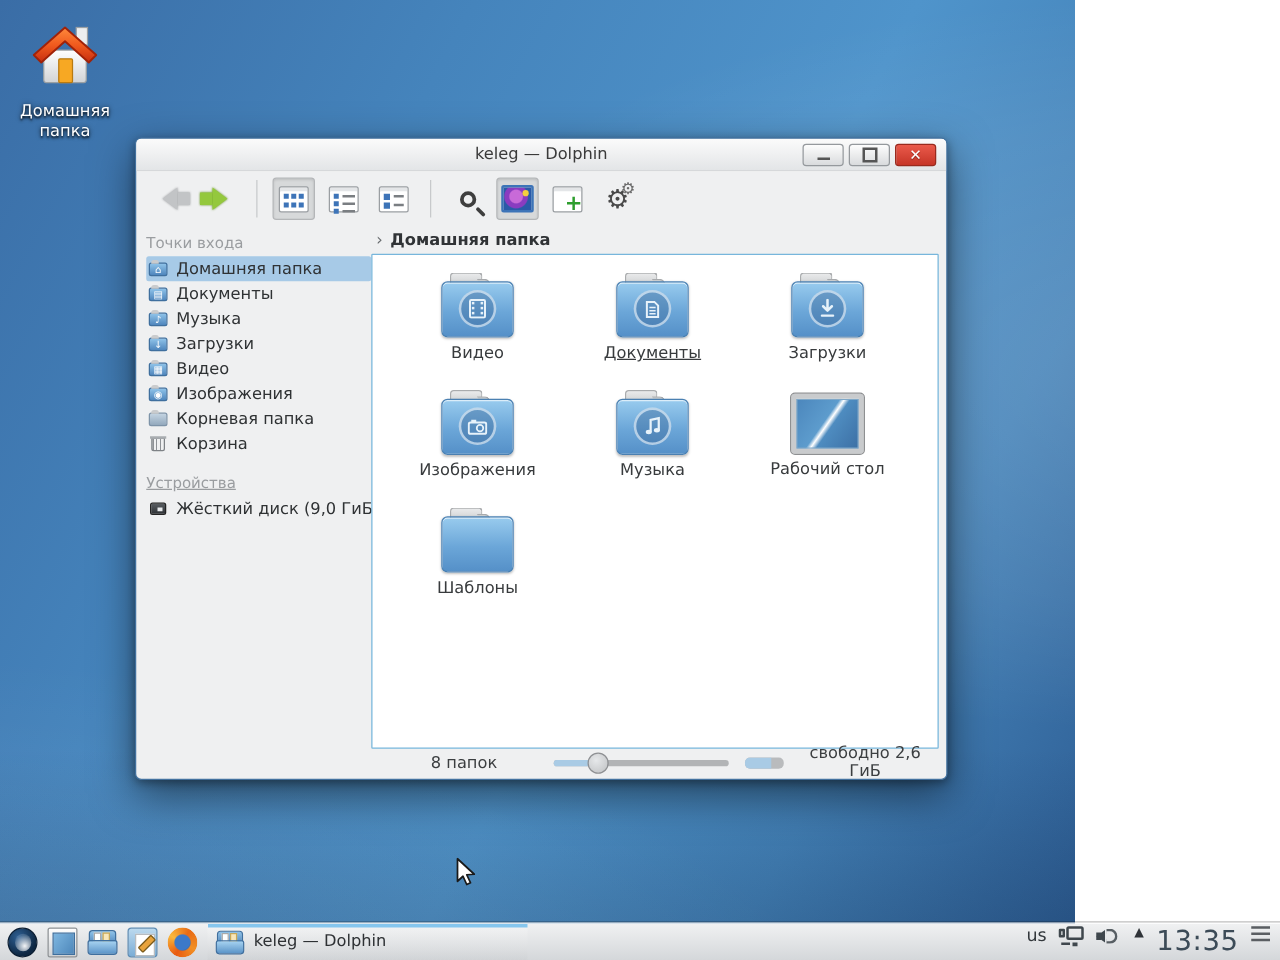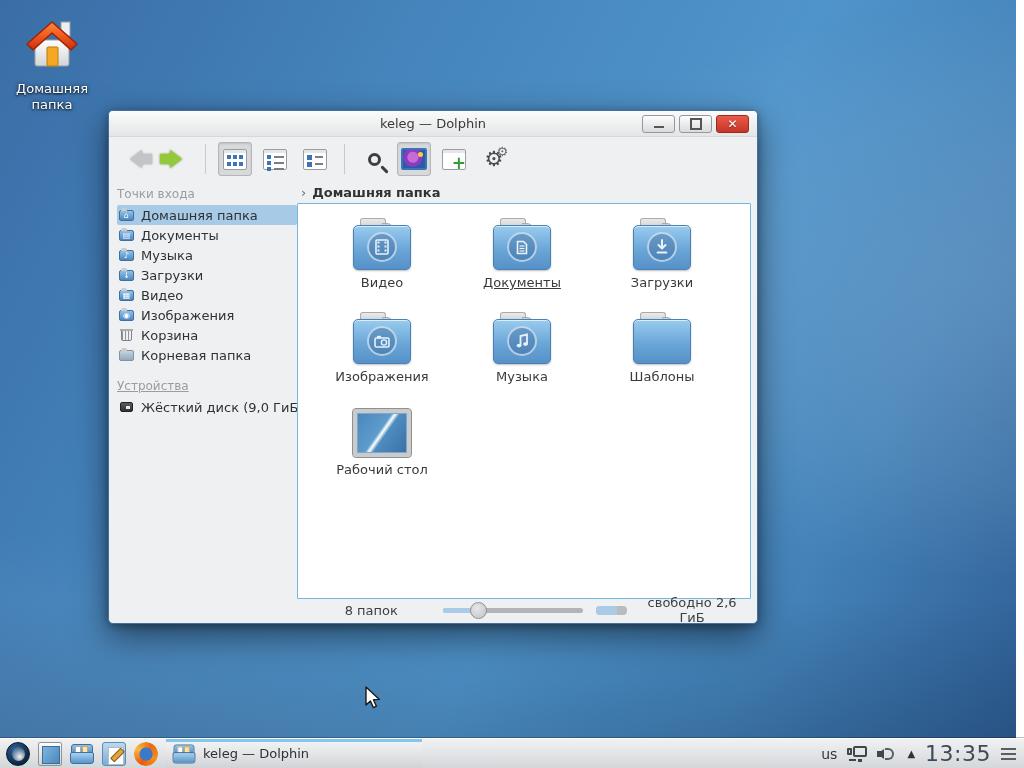--- a/index.html
+++ b/index.html
@@ -1,20 +1,20 @@
 <!DOCTYPE html>
 <html><head>
 <meta charset="utf-8">
 <style>
   * { margin:0; padding:0; box-sizing:border-box; }
   html,body { width:1024px; height:768px; overflow:hidden; }
   body { font-family:"DejaVu Sans","Liberation Sans",sans-serif; font-size:13px; color:#333; position:relative; }
 
   
-  .desktop { position:absolute; inset:0; width:1016px; height:768px;
+  .desktop { position:absolute; inset:0; width:860px; height:768px;
     background:
       radial-gradient(ellipse 900px 420px at 108% 38%, rgba(255,255,255,.14) 0%, rgba(255,255,255,.07) 45%, rgba(255,255,255,0) 70%),
       radial-gradient(ellipse 1100px 500px at -10% 115%, rgba(255,255,255,.10) 0%, rgba(255,255,255,.04) 50%, rgba(255,255,255,0) 72%),
       linear-gradient(118deg, #3a6da6 0%, #4584bc 30%, #4f94cb 58%, #4482b8 78%, #2d5c92 100%);
   }
   .desktop::after { content:""; position:absolute; inset:0;
       background:linear-gradient(to bottom, rgba(0,0,0,0) 78%, rgba(8,28,56,.22) 100%); pointer-events:none; }
 
   
   .desktop-icon { position:absolute; left:8px; top:14px; width:88px; text-align:center; z-index:2; }
@@ -163,21 +163,21 @@
   .kate-ic::after { content:""; position:absolute; left:7px; top:9px; width:13px; height:4px; background:#e8a33c;
       border:1px solid #7a5a1a; transform:rotate(-45deg); border-radius:1px; }
   .firefox-ic { border-radius:50%; background:radial-gradient(circle at 45% 45%, #3c79c8 0 7px, #2a5ea6 9px, transparent 10px); }
   .firefox-ic::after { content:""; position:absolute; inset:0; border-radius:50%;
       background:conic-gradient(from 120deg, #f29024, #e85a10, #f9b83c, #e86a14, #f29024);
       -webkit-mask:radial-gradient(circle at 50% 50%, transparent 0 6px, #000 7px); 
               mask:radial-gradient(circle at 50% 50%, transparent 0 6px, #000 7px); }
   .task-btn { height:30px; display:flex; align-items:center; gap:7px; padding:0 10px 0 6px; width:256px;
       box-shadow:inset 0 3px 0 #85c6ee; background:linear-gradient(rgba(255,255,255,.25), rgba(0,0,0,.02)); }
   .task-label { color:#2e3134; font-size:13px; white-space:nowrap; overflow:hidden; }
-  .tray { margin-left:auto; display:flex; align-items:center; gap:10px; }
+  .tray { margin-left:auto; display:flex; align-items:flex-start; gap:10px; }
   .tray-text { color:#33383c; font-size:14px; }
   .net-ic { width:20px; height:16px; position:relative; }
   .net-ic .mon { position:absolute; right:0; top:0; width:14px; height:11px; border:2px solid #3f474d; border-radius:2px; }
   .net-ic .stand { position:absolute; right:5px; bottom:0; width:4px; height:3px; background:#3f474d; }
   .net-ic .plug { position:absolute; left:0; top:2px; width:5px; height:7px; border:2px solid #3f474d; border-radius:1px; }
   .net-ic .wire { position:absolute; left:2px; bottom:1px; width:7px; height:2px; background:#3f474d; }
   .spk { width:20px; height:16px; position:relative; }
   .spk .cone { position:absolute; left:0; top:3px; width:0; height:0; border-top:5px solid transparent; border-bottom:5px solid transparent;
       border-right:7px solid #3f474d; }
   .spk .boxp { position:absolute; left:0; top:5px; width:4px; height:6px; background:#3f474d; }
@@ -314,29 +314,29 @@
         </div>
         <div class="place-item">
           <span class="sicon">
               <span class="sfolder"></span>
               <span class="glyph">◉</span>
             </span>
           <span>Изображения</span>
         </div>
         <div class="place-item">
           <span class="sicon">
+              <span class="sfolder plain"></span>
+            </span>
+          <span>Корневая папка</span>
+        </div>
+        <div class="place-item">
+          <span class="sicon">
               <span class="strash"></span>
             </span>
           <span>Корзина</span>
-        </div>
-        <div class="place-item">
-          <span class="sicon">
-              <span class="sfolder plain"></span>
-            </span>
-          <span>Корневая папка</span>
         </div>
 
         <div class="panel-header devices-header">Устройства</div>
         <div class="place-item">
           <span class="sicon">
               <span class="sdisk"></span>
             </span>
           <span>Жёсткий диск (9,0 ГиБ)</span>
         </div>
       </div>
@@ -423,30 +423,30 @@
                     <ellipse cx="3" cy="12.6" rx="2.4" ry="1.8" fill="#e7f2fa"></ellipse>
                     <ellipse cx="9.5" cy="11.1" rx="2.4" ry="1.8" fill="#e7f2fa"></ellipse>
                   </svg>
               </div>
             </div>
             <div class="flabel">Музыка</div>
           </div>
 
 
           <div class="fcell">
+            <div class="monitor-big"></div>
+            <div class="flabel">Рабочий стол</div>
+          </div>
+
+          <div class="fcell">
             <div class="bfolder">
                 <div class="tab"></div>
                 <div class="bodyf"></div>
               </div>
             <div class="flabel">Шаблоны</div>
-          </div>
-
-          <div class="fcell">
-            <div class="monitor-big"></div>
-            <div class="flabel">Рабочий стол</div>
           </div>
 
         </div>
 
         <div class="statusbar">
           <div class="sb-left">8 папок</div>
           <div class="sb-slider">
             <div class="slider">
               <div class="fill"></div>
               <div class="knob"></div>

